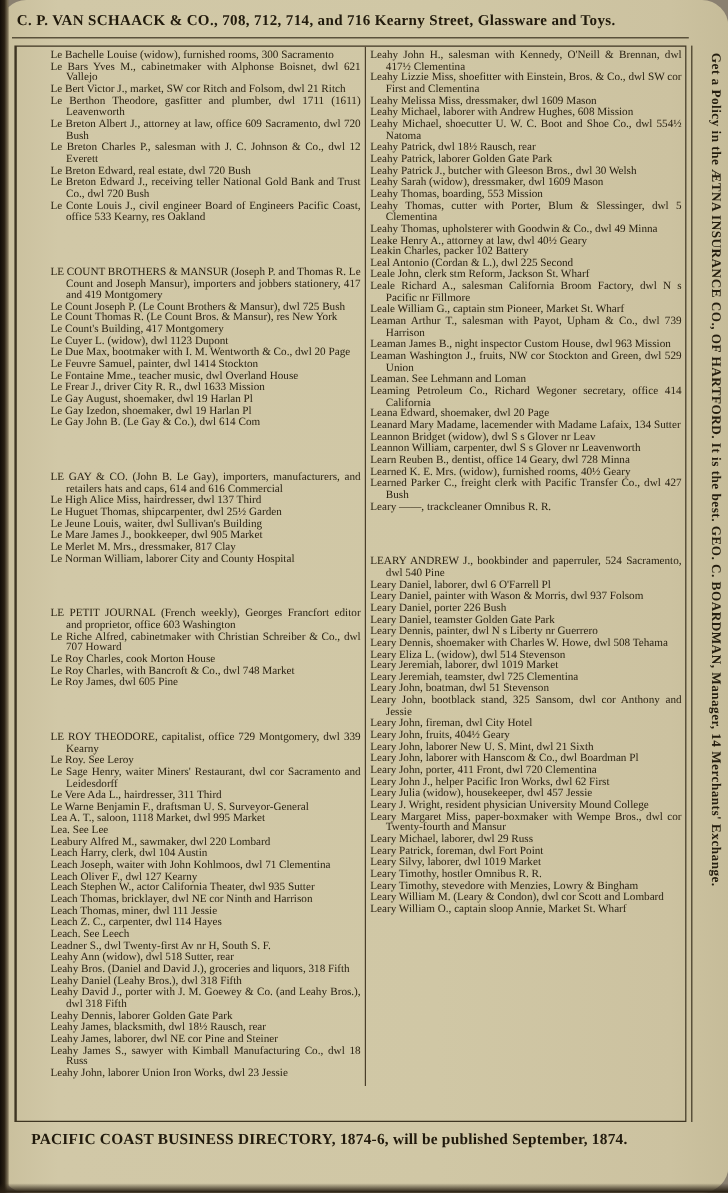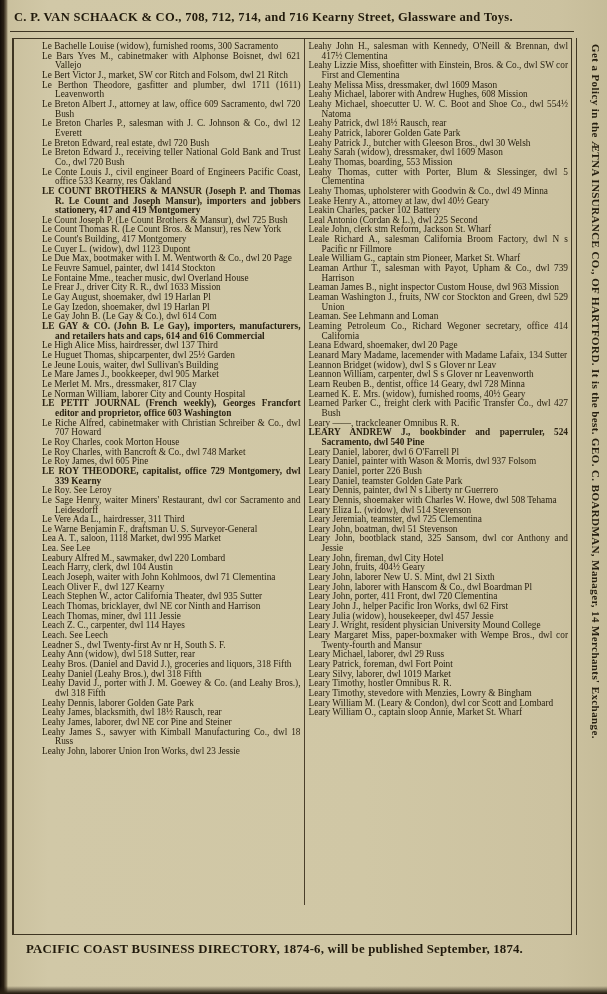--- a/index.html
+++ b/index.html
@@ -2,20 +2,21 @@
 <html><head>
 <meta charset="utf-8">
 <style>
   html,body{margin:0;padding:0;}
   body{width:607px;height:994px;overflow:hidden;background:#8a8070;}
   .page{
     position:relative;width:607px;height:994px;
     background:linear-gradient(90deg,#c9bf9c 0%,#d1c8a7 8%,#d0c7a5 60%,#ccc2a0 92%,#c6bc99 100%);
     font-family:"Liberation Serif","DejaVu Serif",serif;
     color:#27200f;
+    border-radius:22px;
   }
   .spine-shadow{
     position:absolute;left:0;top:0;width:8px;height:994px;
     background:linear-gradient(90deg,#120d07 0%,#2a2114 45%,#7a6f55 80%,rgba(122,111,85,0) 100%);
   }
   .bottom-shadow{
     position:absolute;left:0;top:986px;width:607px;height:8px;
     background:linear-gradient(180deg,rgba(18,13,7,0) 0%,#2a2114 90%);
   }
   .banner{
@@ -35,21 +36,21 @@
   }
   .dir-header .cell{flex:1;text-align:center;font-size:16px;letter-spacing:2px;color:#241d0e;}
   .dir-header .pageno{font-size:14.5px;letter-spacing:1px;}
   .cols{display:flex;height:866px;padding-left:24px;}
   .col{
     width:279px;box-sizing:border-box;padding:3px 3px 0 4px;overflow:hidden;
     font-size:9.3px;line-height:9.65px;text-align:justify;color:#2a2212;
   }
   .col.left{border-right:1px solid #4a3f2a;}
   .entry{padding-left:13px;text-indent:-13px;}
-  .entry.bold{font-weight:bold;}
+  .entry.bold{font-weight:normal;margin-top:36px;}
   .sidebar-rule{position:absolute;left:576px;top:38px;width:1px;height:897px;background:#3e3522;}
   .sidebar-text{
     position:absolute;left:602px;top:44px;width:888px;height:16px;
     transform:rotate(90deg);transform-origin:0 0;
     font-size:11px;font-weight:bold;letter-spacing:0.4px;white-space:nowrap;
     color:#241d0e;
   }
   .footer{
     position:absolute;left:26px;top:942px;width:580px;
     font-size:12.8px;font-weight:bold;letter-spacing:0.2px;color:#211a0c;white-space:nowrap;
@@ -160,20 +161,21 @@
           <div class="entry">Learned Parker C., freight clerk with Pacific Transfer Co., dwl 427 Bush</div>
           <div class="entry">Leary ——, trackcleaner Omnibus R. R.</div>
           <div class="entry bold">LEARY ANDREW J., bookbinder and paperruler, 524 Sacramento, dwl 540 Pine</div>
           <div class="entry">Leary Daniel, laborer, dwl 6 O'Farrell Pl</div>
           <div class="entry">Leary Daniel, painter with Wason &amp; Morris, dwl 937 Folsom</div>
           <div class="entry">Leary Daniel, porter 226 Bush</div>
           <div class="entry">Leary Daniel, teamster Golden Gate Park</div>
           <div class="entry">Leary Dennis, painter, dwl N s Liberty nr Guerrero</div>
           <div class="entry">Leary Dennis, shoemaker with Charles W. Howe, dwl 508 Tehama</div>
           <div class="entry">Leary Eliza L. (widow), dwl 514 Stevenson</div>
+          <div class="entry">Leary Jeremiah, laborer, dwl 1019 Market</div>
           <div class="entry">Leary Jeremiah, teamster, dwl 725 Clementina</div>
           <div class="entry">Leary John, boatman, dwl 51 Stevenson</div>
           <div class="entry">Leary John, bootblack stand, 325 Sansom, dwl cor Anthony and Jessie</div>
           <div class="entry">Leary John, fireman, dwl City Hotel</div>
           <div class="entry">Leary John, fruits, 404½ Geary</div>
           <div class="entry">Leary John, laborer New U. S. Mint, dwl 21 Sixth</div>
           <div class="entry">Leary John, laborer with Hanscom &amp; Co., dwl Boardman Pl</div>
           <div class="entry">Leary John, porter, 411 Front, dwl 720 Clementina</div>
           <div class="entry">Leary John J., helper Pacific Iron Works, dwl 62 First</div>
           <div class="entry">Leary Julia (widow), housekeeper, dwl 457 Jessie</div>

